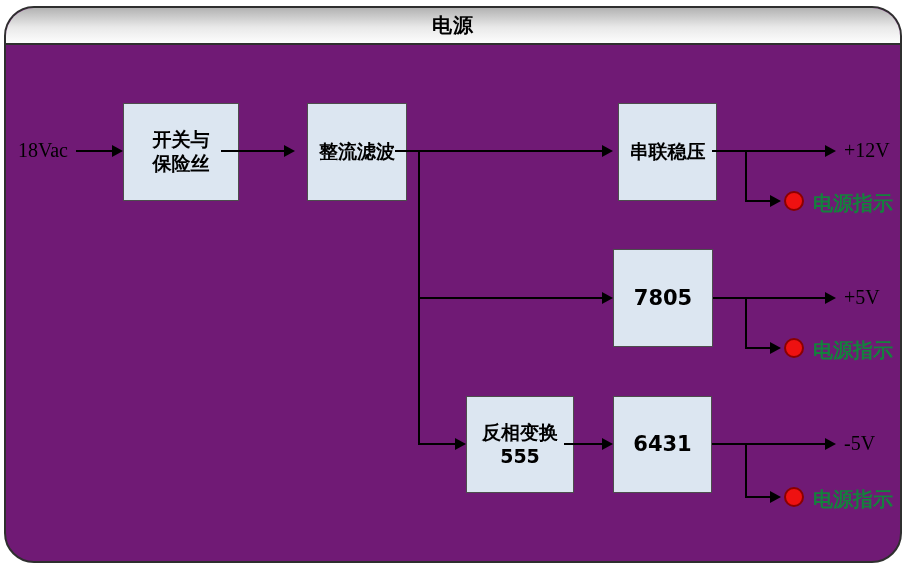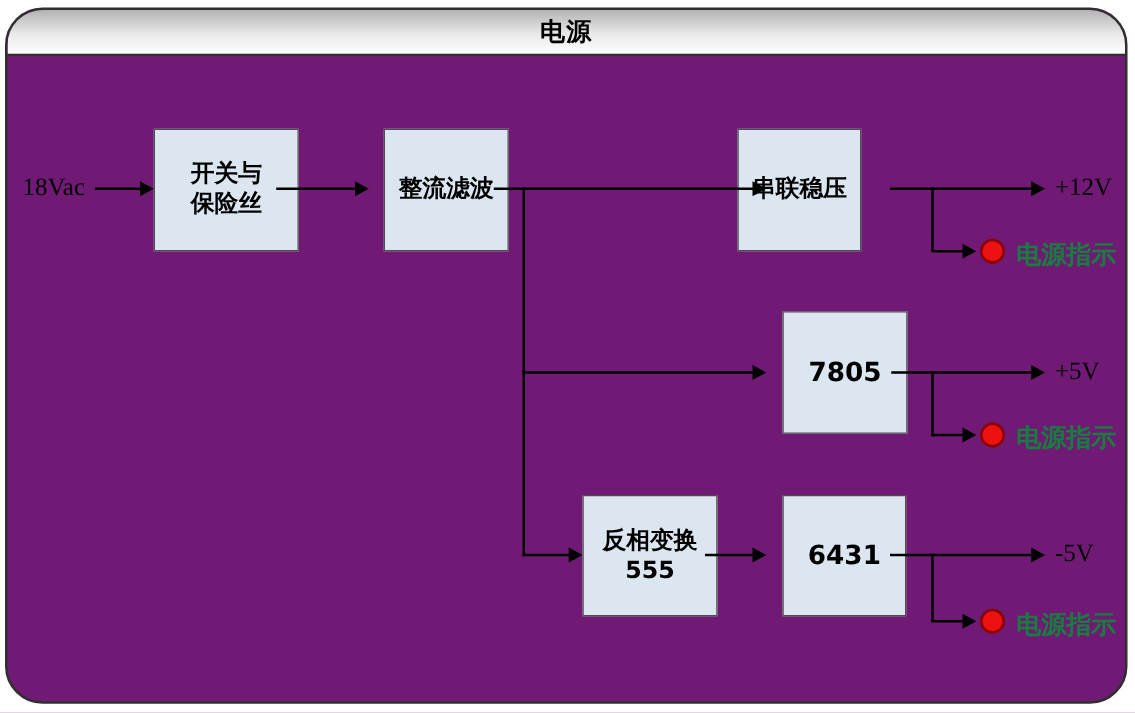--- a/index.html
+++ b/index.html
@@ -25,24 +25,24 @@
     font-size:20px;font-weight:bold;color:#000;letter-spacing:1px;
   }
   
   .block{
     position:absolute;box-sizing:border-box;
     background:#dce6f1;border:1px solid #4d4d4d;
     display:flex;align-items:center;justify-content:center;text-align:center;
     font-size:19px;font-weight:bold;color:#000;line-height:1.25;
     white-space:pre-line;
   }
-  .block.num{font-size:21px;margin-left:13px;}
+  .block.num{font-size:21px;}
   #blk-switch-fuse      {left:123px;top:103px;width:116px; height:98px;}
   #blk-rectifier-filter {left:295px;top:103px;width:100px;height:98px;margin-left:12px;}
-  #blk-series-regulator {left:590px;top:103px;width:99px; height:98px;}
+  #blk-series-regulator {left:618px;top:103px;width:99px; height:98px;}
   #blk-7805             {left:613px;top:249px;width:100px;height:98px;}
   #blk-inverter-555     {left:466px;top:396px;width:108px; height:97px;}
   #blk-7905             {left:613px;top:396px;width:99px; height:97px;}
   
   .hline,.vline{position:absolute;background:#000;}
   .hline{height:2px;}
   .vline{width:2px;}
   
   .arrow-r{
     position:absolute;width:0;height:0;

